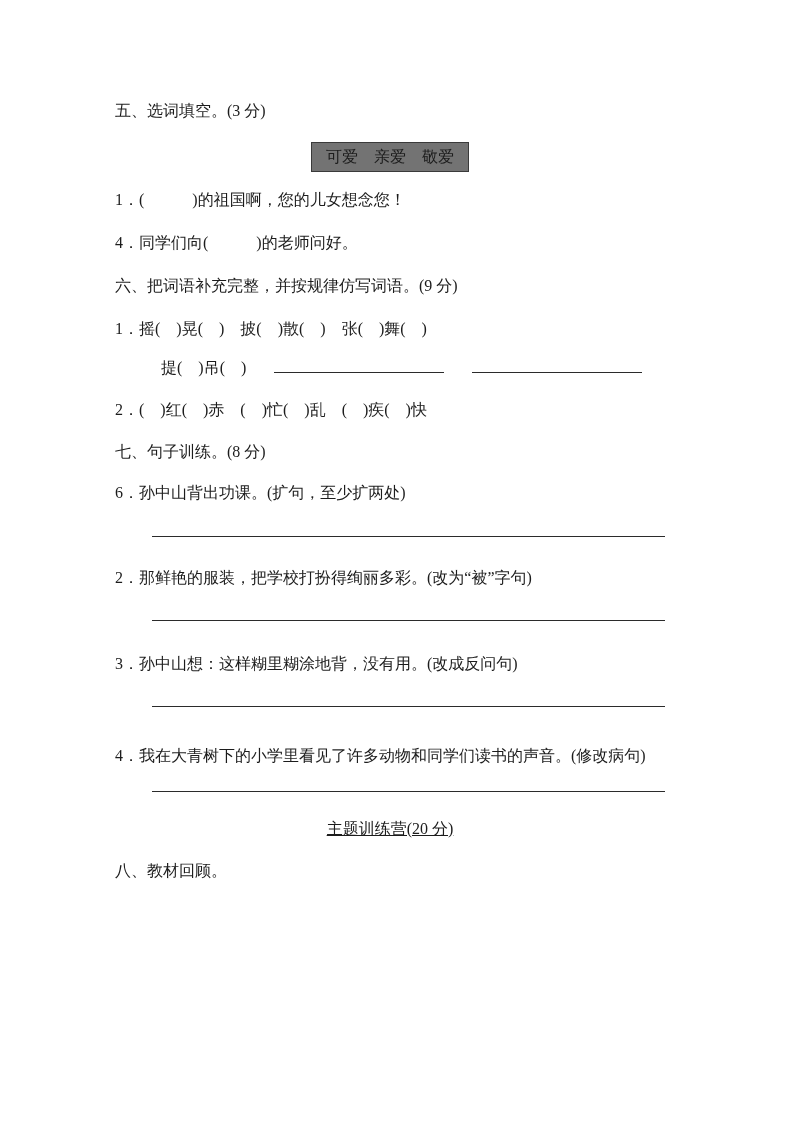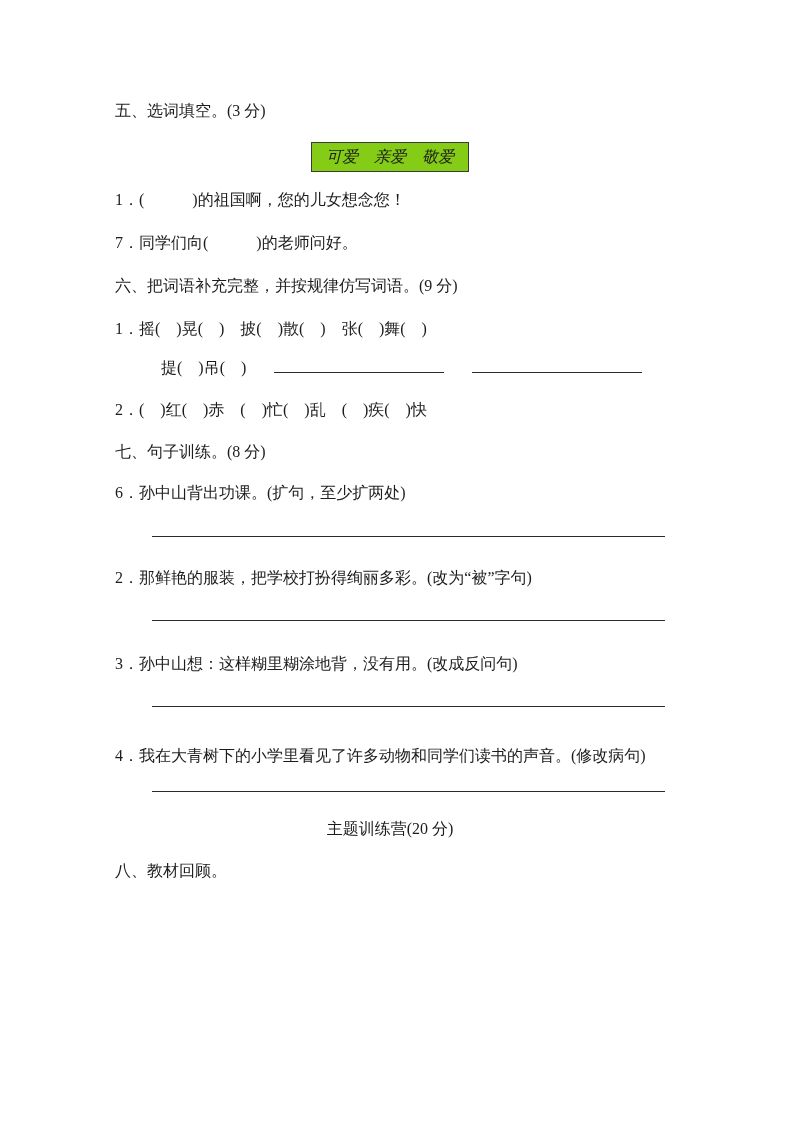--- a/index.html
+++ b/index.html
@@ -32,22 +32,21 @@
   }
   .two-line {
     line-height: 38px;
   }
   .word-bank {
     display: table;
     margin: 20px auto 0 auto;
     border: 1px solid #3a3a3a;
     padding: 4px 14px;
     line-height: 20px;
-    background: #84cc16;
-    font-style: italic;
+    background: #737373;
   }
   .blank {
     display: inline-block;
     width: 170px;
     height: 15px;
     border-bottom: 1px solid #2b2b2b;
     margin-left: 24px;
     vertical-align: baseline;
   }
   .answer-line {
@@ -58,38 +57,38 @@
   }
   .banner {
     text-align: center;
     line-height: 22px;
   }
   .mt16 { margin-top: 16px; }
   .mt17 { margin-top: 17px; }
   .mt19 { margin-top: 19px; }
   .mt20 { margin-top: 20px; }
   .mt21 { margin-top: 21px; }
-  .mt26 { margin-top: 26px; }
+  .mt26 { margin-top: 26px; text-decoration: underline; }
   .mt30 { margin-top: 30px; }
   .mt31 { margin-top: 31px; }
   .mt32 { margin-top: 32px; }
 </style>
 </head>
 <body>
 
 <div class="page">
 
   <div class="line">五、选词填空。(3 分)</div>
 
   <div class="word-bank">
     <span>可爱　亲爱　敬爱</span>
   </div>
 
   <div class="line num-item mt17">1．(　　　)的祖国啊，您的儿女想念您！</div>
-  <div class="line num-item mt21">7．同学们向(　　　)的老师问好。</div>
+  <div class="line num-item mt21">4．同学们向(　　　)的老师问好。</div>
 
   <div class="line mt21">六、把词语补充完整，并按规律仿写词语。(9 分)</div>
 
   <div class="line num-item mt21">1．摇(　)晃(　)　披(　)散(　)　张(　)舞(　)</div>
   <div class="line cont mt17">
     <span>提(　)吊(　)</span>
     <span class="blank"></span>
     <span class="blank"></span>
   </div>
 

